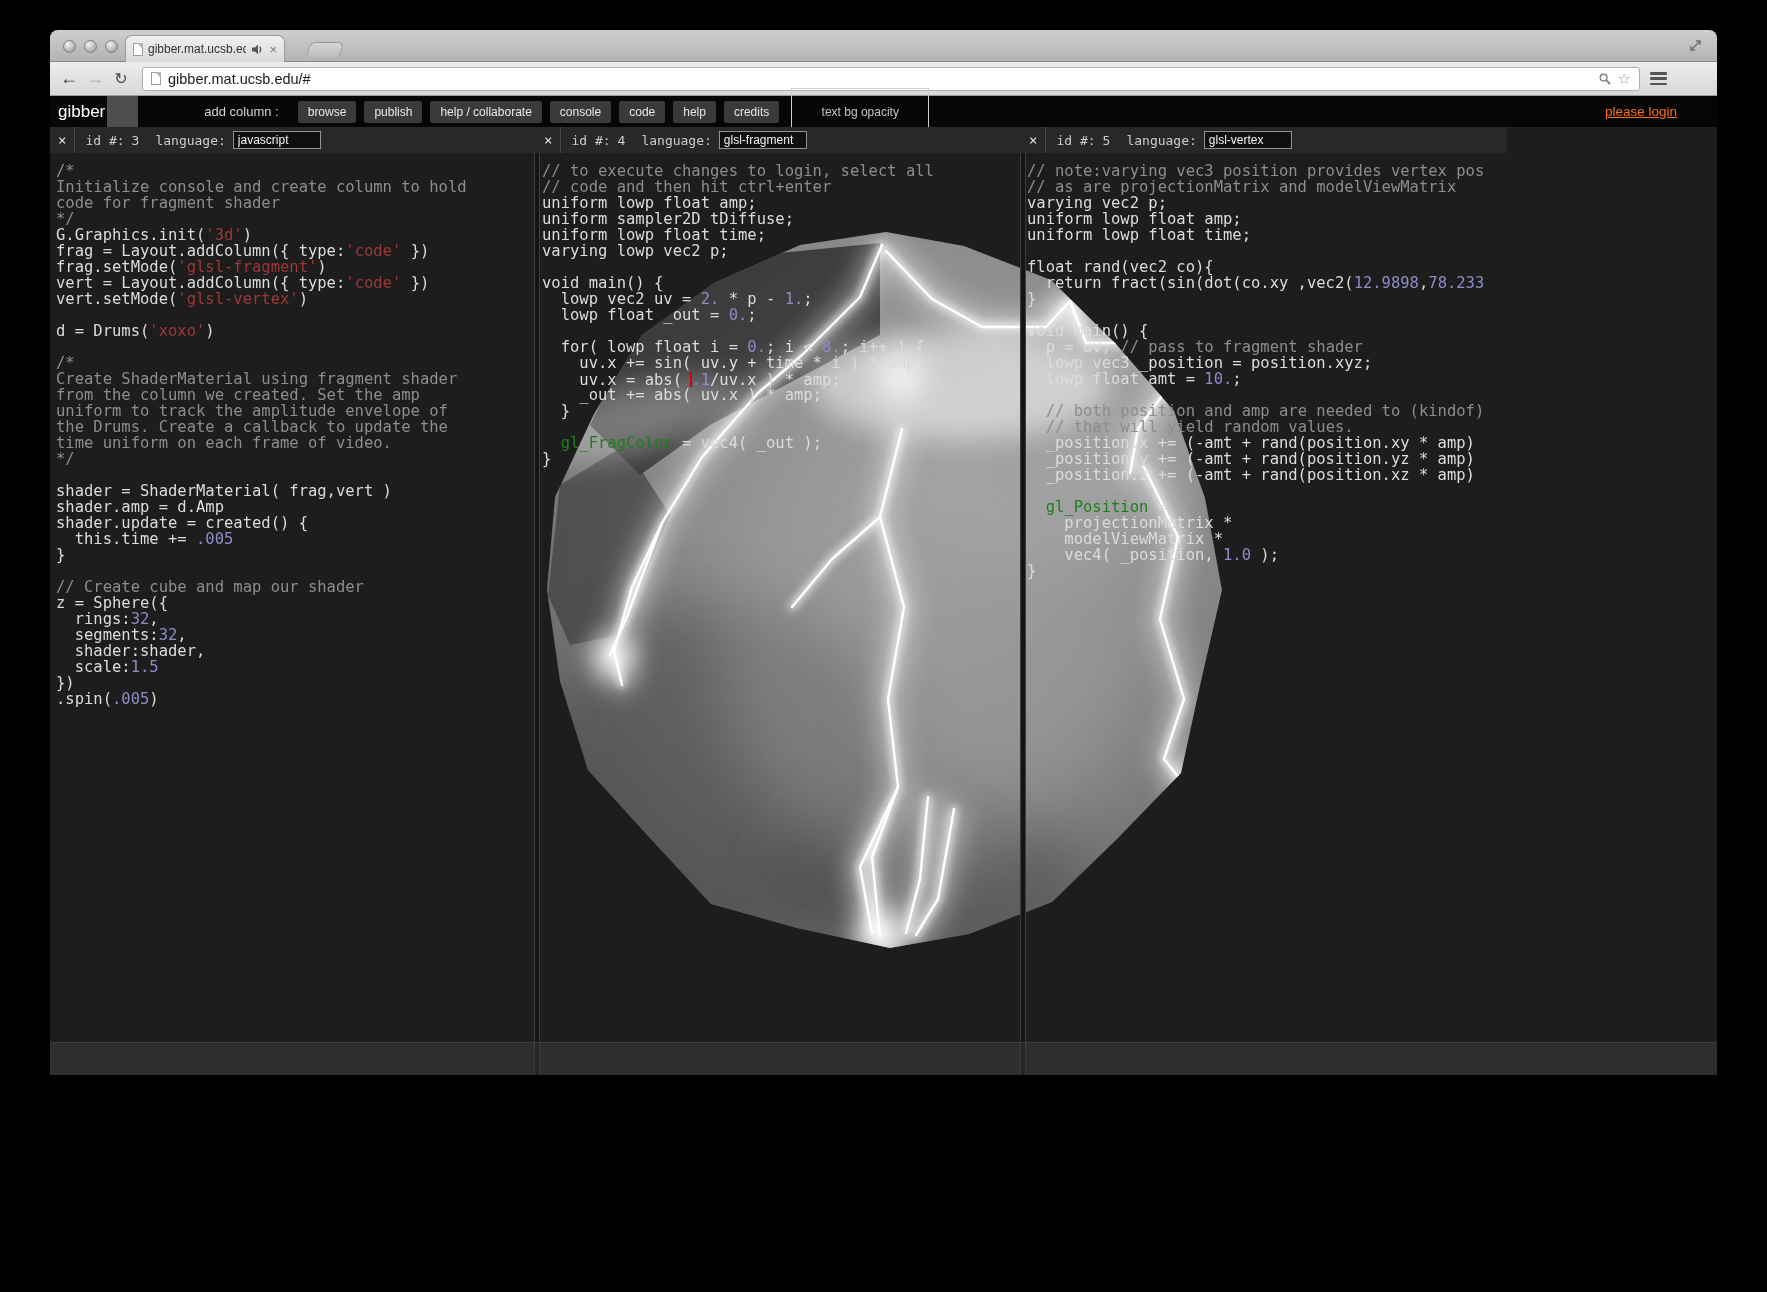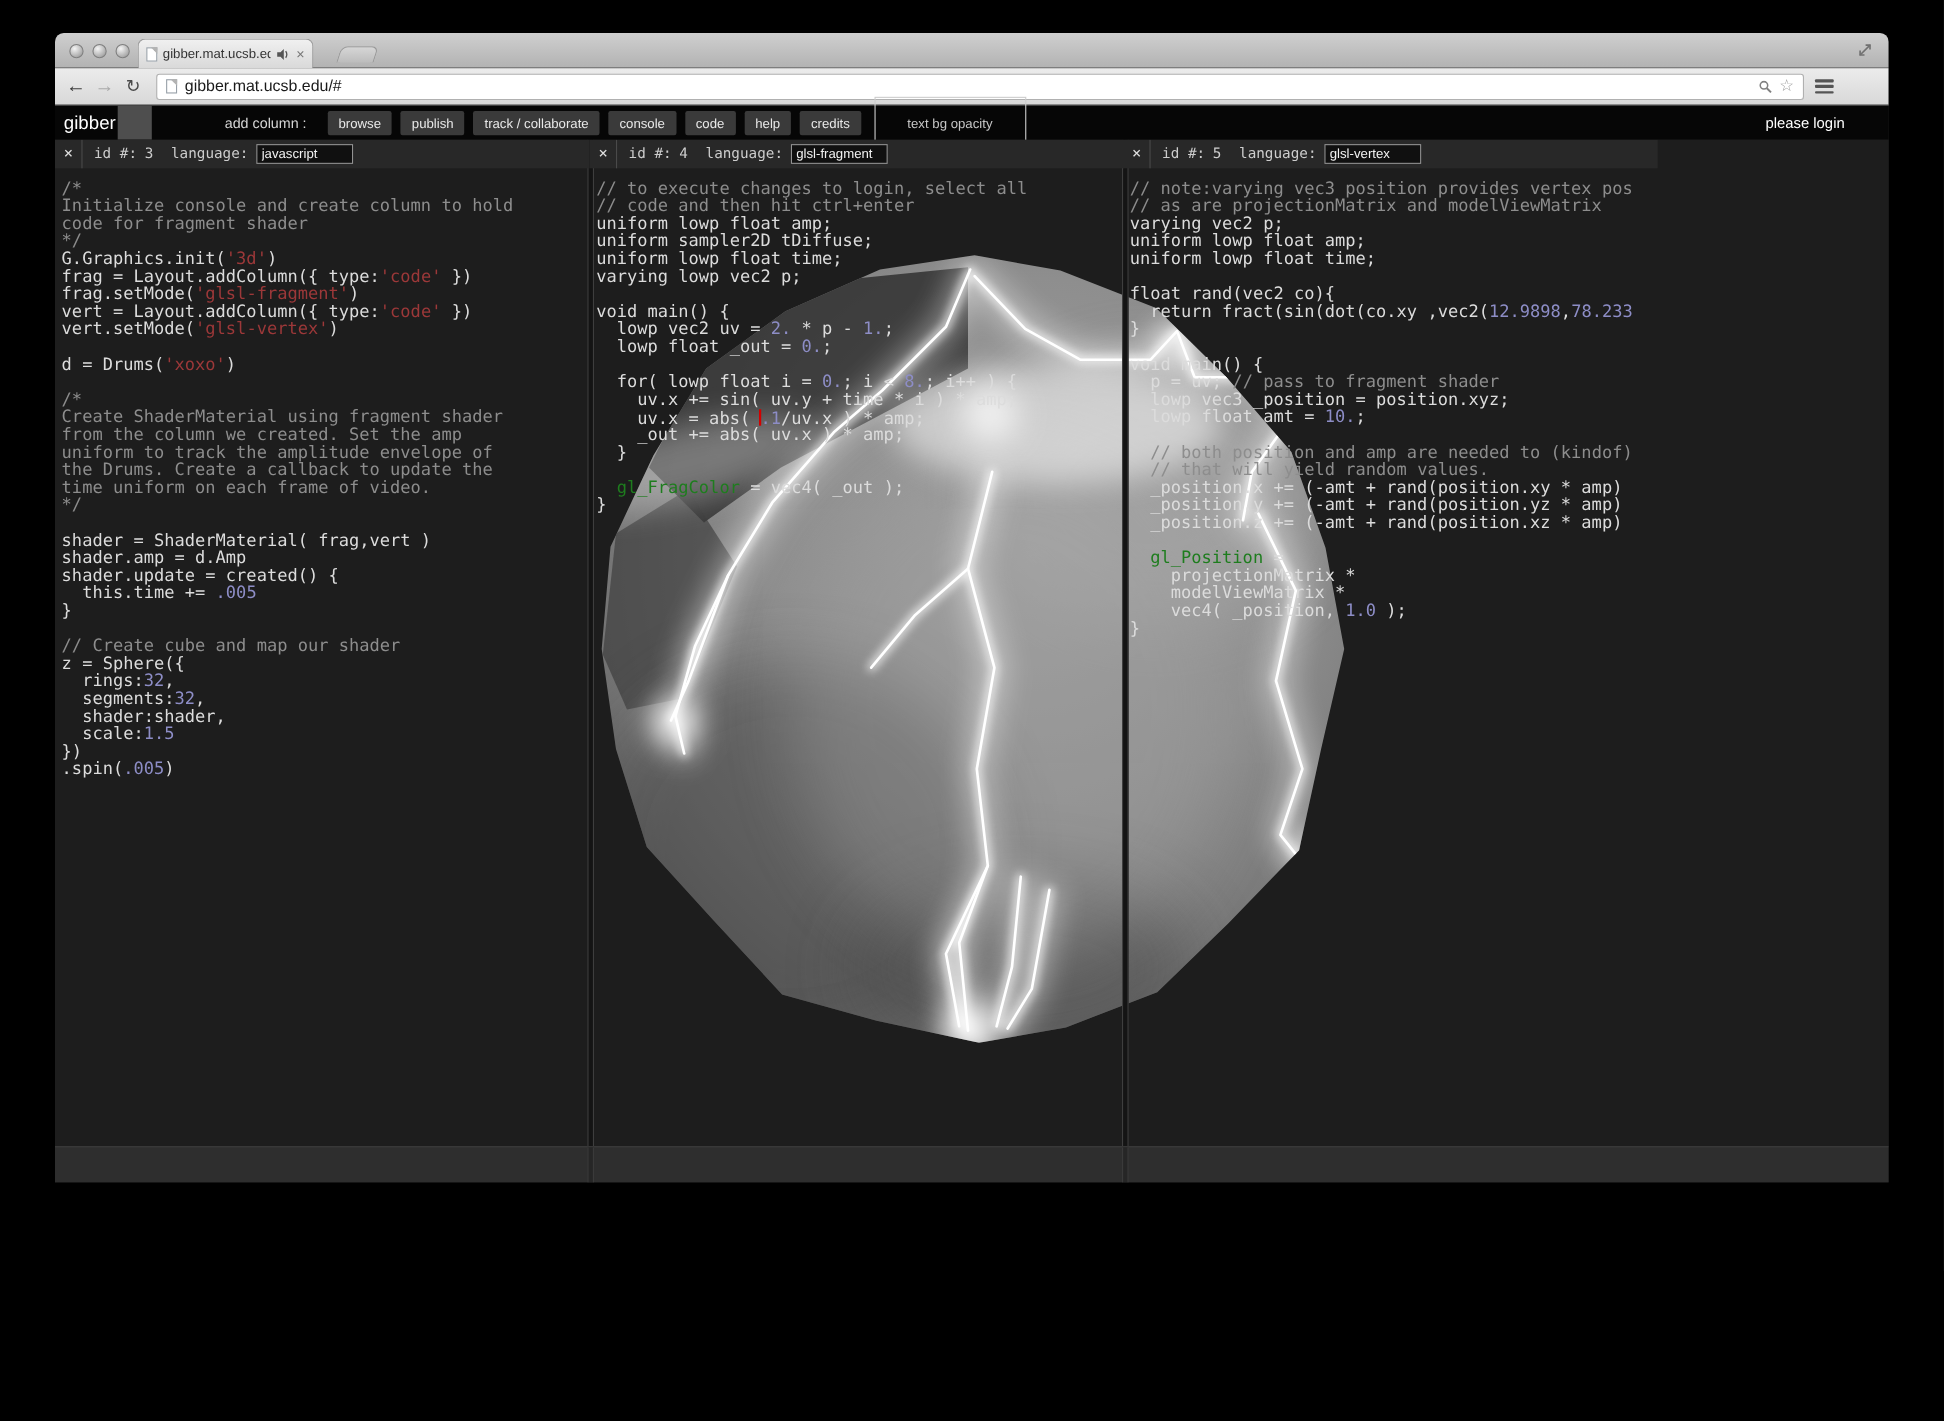--- a/index.html
+++ b/index.html
@@ -77,21 +77,21 @@
     background: #3a3a3a; color: #e8e8e8; border: none; font-size: 12px;
     font-family: "Liberation Sans", sans-serif;
     padding: 4px 10px; margin-right: 8px; border-radius: 2px; cursor: pointer;
   }
   .opacity-box {
     width: 138px; border: 1px solid #cdcdcd; color: #c6c6c6;
     font-size: 12px; text-align: center; padding: 16px 0; margin-left: 4px;
     background: transparent;
   }
   .appnav .flex1 { flex: 1; }
-  .login { color: #ffffff; font-size: 13.5px; margin-right: 40px; cursor: pointer; }
+  .login { color: #f97316; font-size: 13.5px; text-decoration: underline; margin-right: 40px; cursor: pointer; }
   .workspace {
     position: relative; height: 915px; background: #1d1d1d; overflow: hidden;
   }
   .sphere-svg { position: absolute; left: 480px; top: 88px; z-index: 1; }
   .divider {
     position: absolute; top: 0; width: 6px; height: 100%; z-index: 2;
     background: #141414; border-left: 1px solid #3e3e3e; border-right: 1px solid #3e3e3e;
   }
   .col { position: absolute; top: 0; width: 486px; z-index: 3; }
   .col-header {
@@ -175,21 +175,21 @@
         <i></i>
       </div>
   </div>
 
   <div class="appnav">
     <span class="logo">gibber</span>
     <span class="logo-block"></span>
     <span class="addcol-label">add column :</span>
     <button class="nav-btn">browse</button>
     <button class="nav-btn">publish</button>
-    <button class="nav-btn">track / collaborate</button>
+    <button class="nav-btn">help / collaborate</button>
     <button class="nav-btn">console</button>
     <button class="nav-btn">code</button>
     <button class="nav-btn">help</button>
     <button class="nav-btn">credits</button>
     <span class="opacity-box">text bg opacity</span>
     <span class="flex1"></span>
     <a class="login">please login</a>
   </div>
 
   <div class="workspace">

